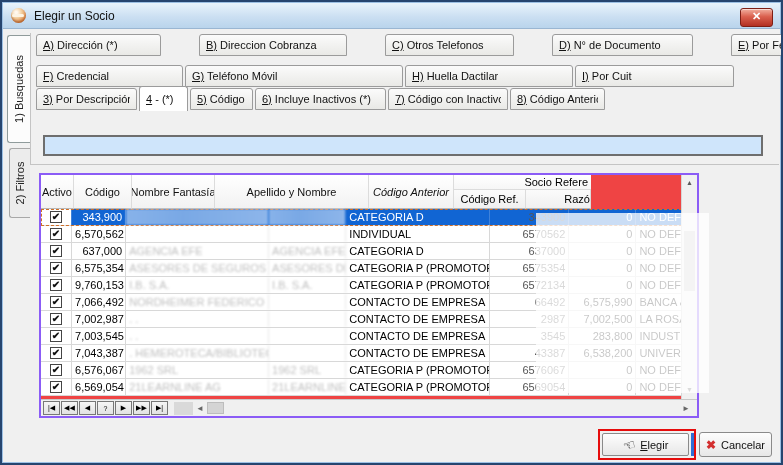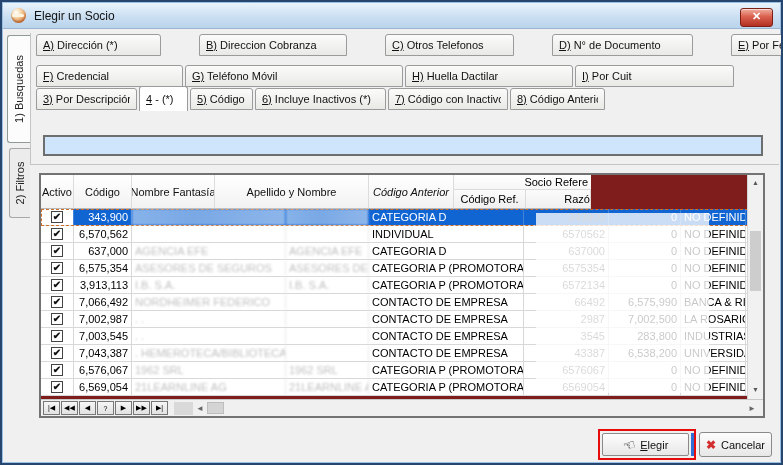--- a/index.html
+++ b/index.html
@@ -28,22 +28,22 @@
   .tabrow{position:absolute;left:34px;display:flex;}
   .tab{box-sizing:border-box;height:22px;background:linear-gradient(#fbfbfb,#e9e9e6);border:1px solid #9b9b9b;
        border-radius:3px 3px 0 0;margin-right:2px;display:flex;align-items:center;padding:0 6px;cursor:default;}
   .tab-label{display:block;font-size:11px;color:#111;white-space:nowrap;overflow:hidden;}
   .tab-label::first-letter{text-decoration:underline;}
   .tab.sel{background:#fff;height:25px;margin-top:-2px;border-bottom:none;z-index:3;position:relative;}
   
   .search-input{position:absolute;left:41px;top:133px;width:720px;height:21px;box-sizing:border-box;
                 border:2px solid #6e6e6e;background:#cfe5fb;outline:none;font-size:12px;padding:0 4px;}
   
-  .grid{position:absolute;left:37px;top:171px;width:726px;height:245px;box-sizing:border-box;
-        border:2px solid #737373;background:#7f1d1d;overflow:hidden;}
+  .grid{position:absolute;left:37px;top:171px;width:660px;height:245px;box-sizing:border-box;
+        border:2px solid #8b5cf6;background:#ef4444;overflow:hidden;}
   .hdr-row{display:flex;height:34px;}
   .hcell{box-sizing:border-box;background:linear-gradient(#ffffff,#f2f2f2);border-right:1px solid #dcdcdc;border-bottom:1px solid #b8b8b8;
          font-size:11px;color:#111;display:flex;align-items:center;justify-content:center;white-space:nowrap;overflow:hidden;}
   .hgroup{display:flex;flex-direction:column;box-sizing:border-box;}
   .hgroup-top{height:15px;box-sizing:border-box;background:linear-gradient(#ffffff,#f6f6f6);border-bottom:1px solid #dcdcdc;
               font-size:11px;display:flex;align-items:center;justify-content:flex-end;padding-right:3px;}
   .hgroup-bottom{display:flex;height:19px;}
   .hsub{box-sizing:border-box;background:linear-gradient(#fbfbfb,#f0f0f0);border-right:1px solid #dcdcdc;border-bottom:1px solid #b8b8b8;
         font-size:11px;display:flex;align-items:center;justify-content:center;white-space:nowrap;overflow:hidden;}
   .g-row{display:flex;height:17px;box-sizing:border-box;border-bottom:1px solid #d8d8d8;background:#fff;}
@@ -224,21 +224,21 @@
           <div class="gcell  anon smear" style="width: 83px;">ASESORES DE SE</div>
           <div class="gcell" style="width: 155px;">CATEGORIA P (PROMOTORA)</div>
           <div class="gcell num anon2" style="width: 85px;">6575354</div>
           <div class="gcell num" style="width: 72px;">0</div>
           <div class="gcell" style="width: 65px;">NO DEFINIDO</div>
         </div>
         <div class="g-row">
           <div class="gcell ck-cell" style="width: 33px;">
             <span class="checkbox">✔</span>
           </div>
-          <div class="gcell num" style="width: 58px;">3,913,113</div>
+          <div class="gcell num" style="width: 58px;">9,760,153</div>
           <div class="gcell  anon smear" style="width: 154px;">I.B. S.A.</div>
           <div class="gcell  anon smear" style="width: 83px;">I.B. S.A.</div>
           <div class="gcell" style="width: 155px;">CATEGORIA P (PROMOTORA)</div>
           <div class="gcell num anon2" style="width: 85px;">6572134</div>
           <div class="gcell num" style="width: 72px;">0</div>
           <div class="gcell" style="width: 65px;">NO DEFINIDO</div>
         </div>
         <div class="g-row">
           <div class="gcell ck-cell" style="width: 33px;">
             <span class="checkbox">✔</span>

